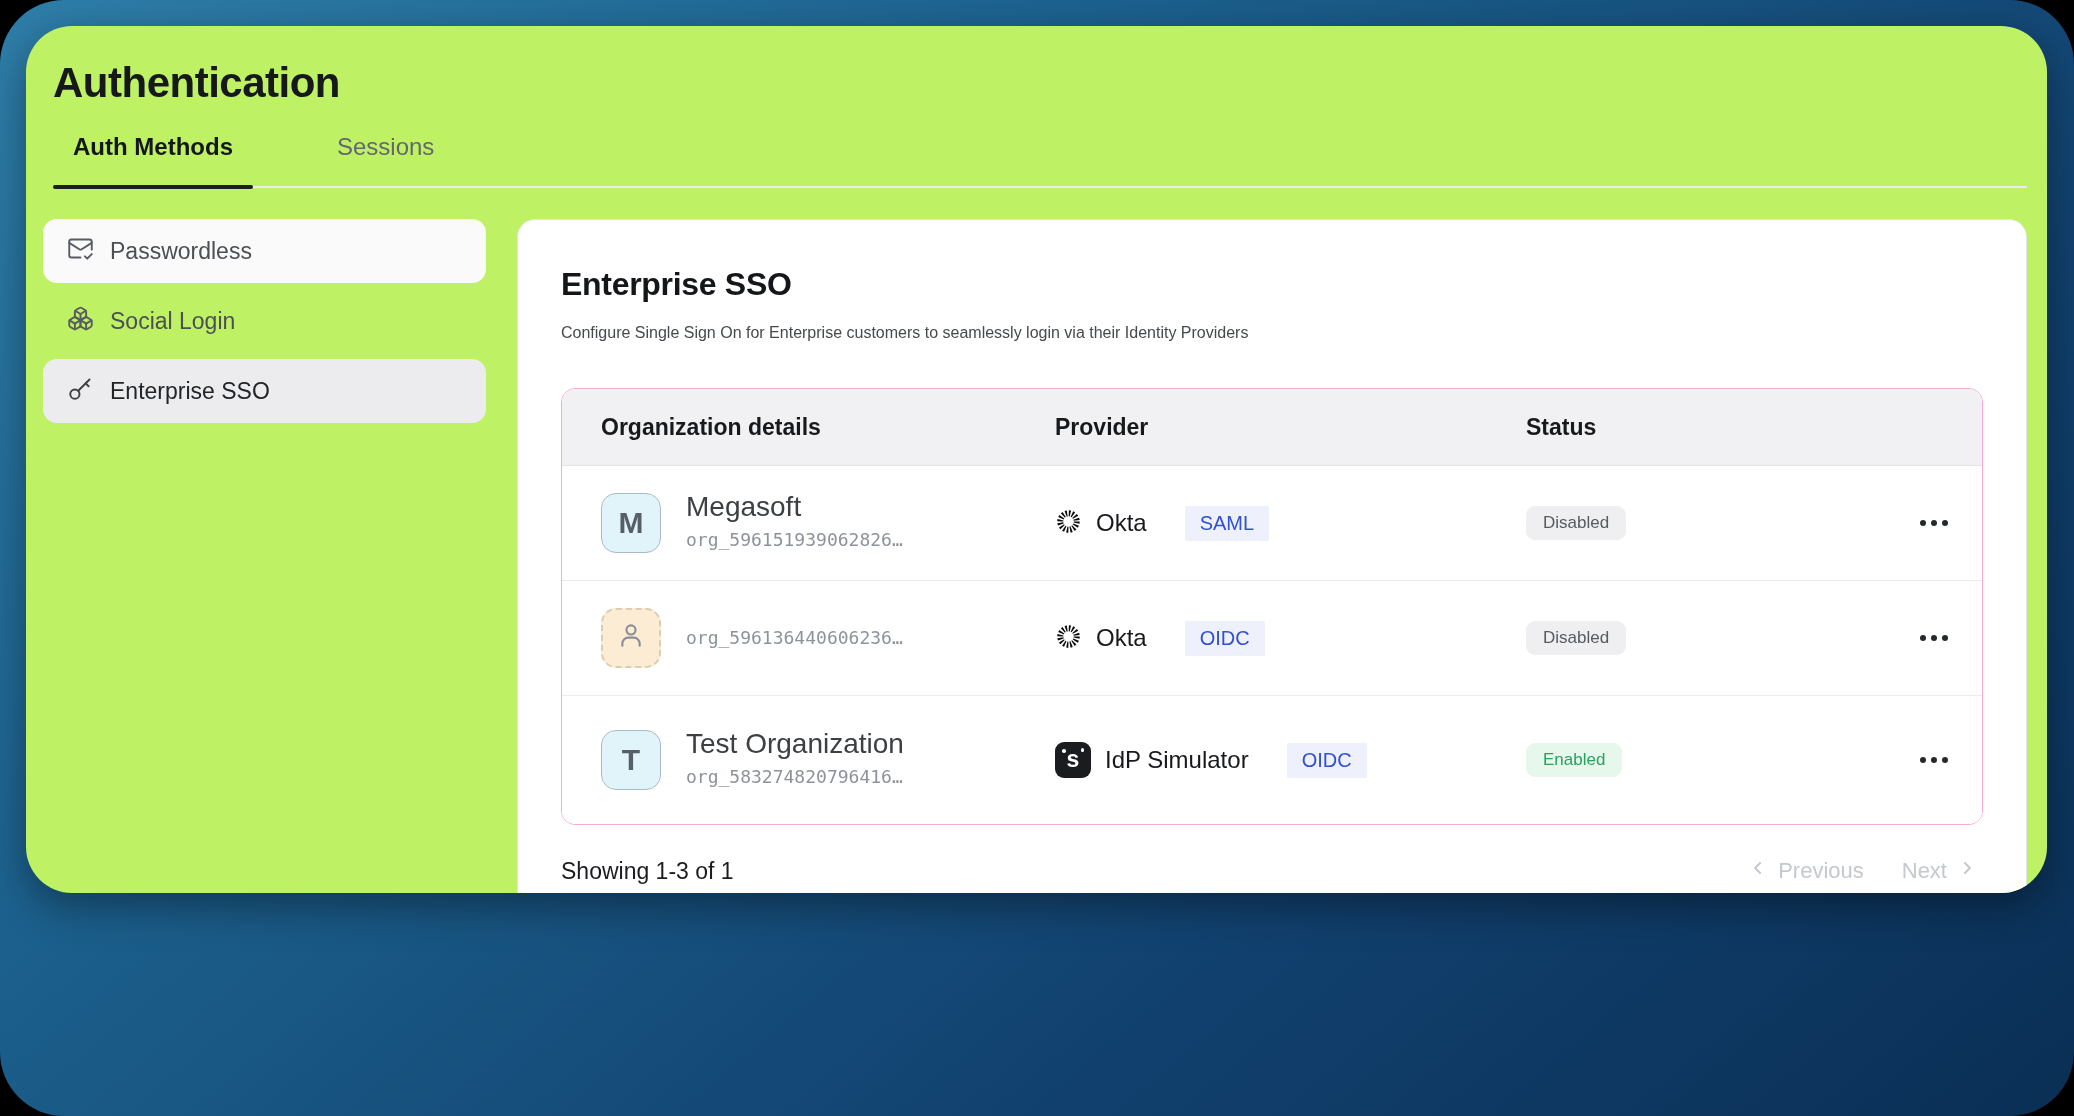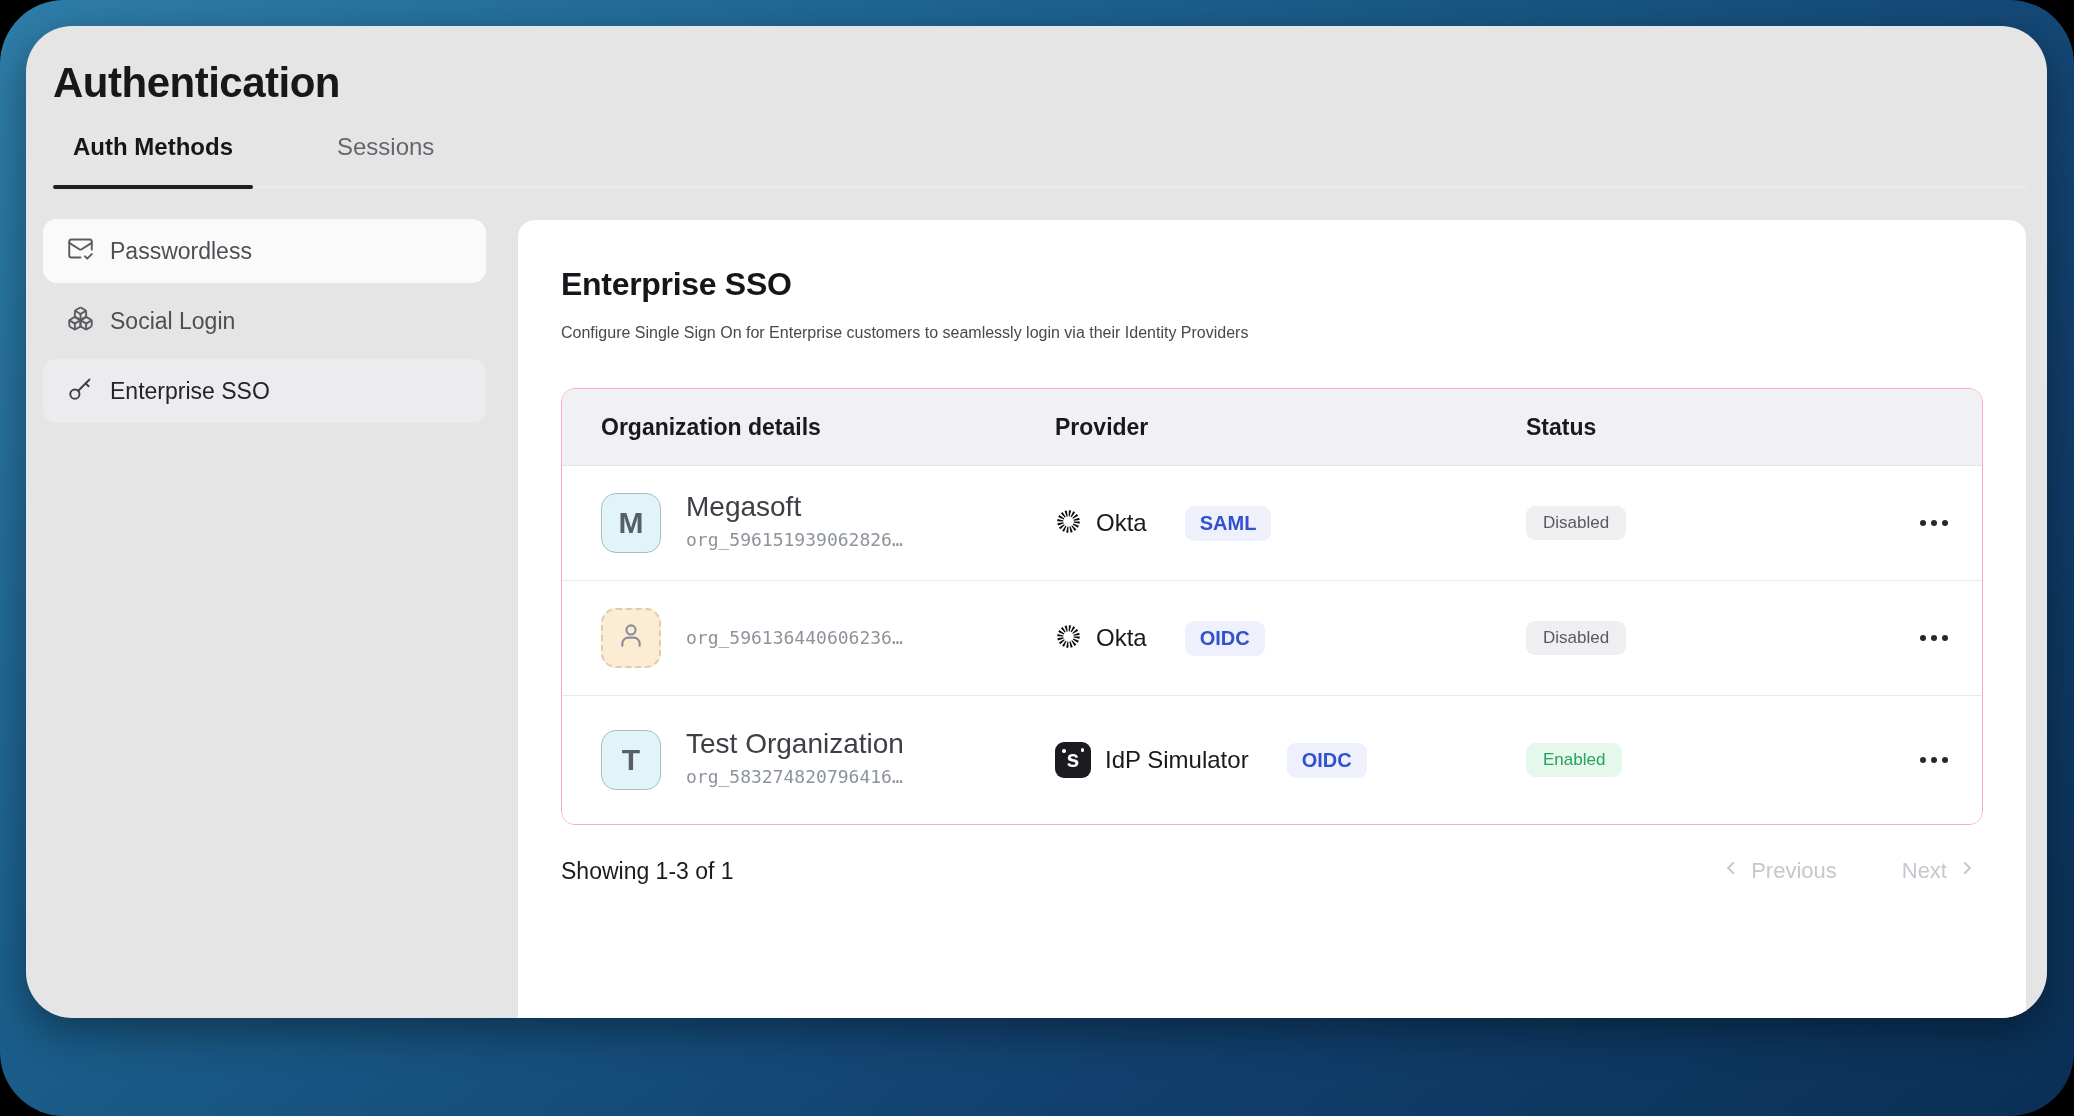--- a/index.html
+++ b/index.html
@@ -6,22 +6,22 @@
   body{
     width:2074px;height:1116px;position:relative;background:#000;
     font-family:"Liberation Sans", sans-serif;overflow:hidden;
     -webkit-font-smoothing:antialiased;
   }
   .frame{
     position:absolute;inset:0;border-radius:64px;
     background:linear-gradient(140deg,#2e7ea9 0%,#1d6390 30%,#11406e 70%,#0a2f55 100%);
   }
   .card{
-    position:absolute;left:26px;top:26px;width:2021px;height:992px;
-    background:#e5e5e5;border-radius:46px;overflow:hidden;
+    position:absolute;left:26px;top:26px;width:2021px;height:867px;
+    background:#bef264;border-radius:46px;overflow:hidden;
     box-shadow:0 14px 40px rgba(0,0,0,.38);
   }
   .page-title{
     margin:32px 0 0 27px;font-size:42px;font-weight:700;color:#16181a;
     letter-spacing:-.5px;line-height:50px;
   }
   .tabs{
     position:relative;display:flex;gap:64px;margin:24px 20px 0 27px;
     border-bottom:2px solid #ebebec;
   }
@@ -82,38 +82,38 @@
     position:relative;width:36px;height:36px;border-radius:9px;background:#1b1c1f;
     display:flex;align-items:center;justify-content:center;flex:0 0 auto;
   }
   .idp-logo .s{color:#fff;font-size:23px;font-weight:700;line-height:1;margin-top:-2px;}
   .idp-logo::before,.idp-logo::after{
     content:"";position:absolute;width:3.5px;height:3.5px;border-radius:50%;background:#fff;top:7px;
   }
   .idp-logo::before{left:7px;}
   .idp-logo::after{right:7px;top:6px;}
   .badge{
-    display:inline-block;border-radius:9px;padding:6px 15px;font-size:20px;font-weight:700;
+    display:inline-block;border-radius:1px;padding:6px 15px;font-size:20px;font-weight:400;
     margin-left:24px;
   }
   .badge.protocol{background:#eef0fb;color:#3250cf;}
   .status-badge{
     display:inline-block;border-radius:9px;padding:7px 17px;font-size:17px;
   }
   .status-badge.disabled{background:#efeff1;color:#565b61;}
   .status-badge.enabled{background:#e6f7ec;color:#27a35f;}
   .cell-menu{display:flex;justify-content:center;}
   .dots-btn{display:flex;gap:5px;padding:10px;cursor:pointer;background:none;border:none;}
   .dots-btn i{width:6px;height:6px;border-radius:50%;background:#26292c;display:block;}
   
   .list-footer{
     margin-top:32px;display:flex;align-items:center;justify-content:space-between;
   }
   .showing{font-size:23px;color:#1a1c1f;}
-  .pager{display:flex;align-items:center;gap:53px;}
+  .pager{display:flex;align-items:center;gap:26px;}
   .pager-btn{
     display:flex;align-items:center;gap:10px;font-size:22px;font-weight:500;color:#c5c8cc;
     background:none;border:none;cursor:default;font-family:"Liberation Sans", sans-serif;
   }
   .pager-btn svg{stroke:#c5c8cc;}
 </style>
 </head>
 <body>
 
 <div class="frame"></div>

